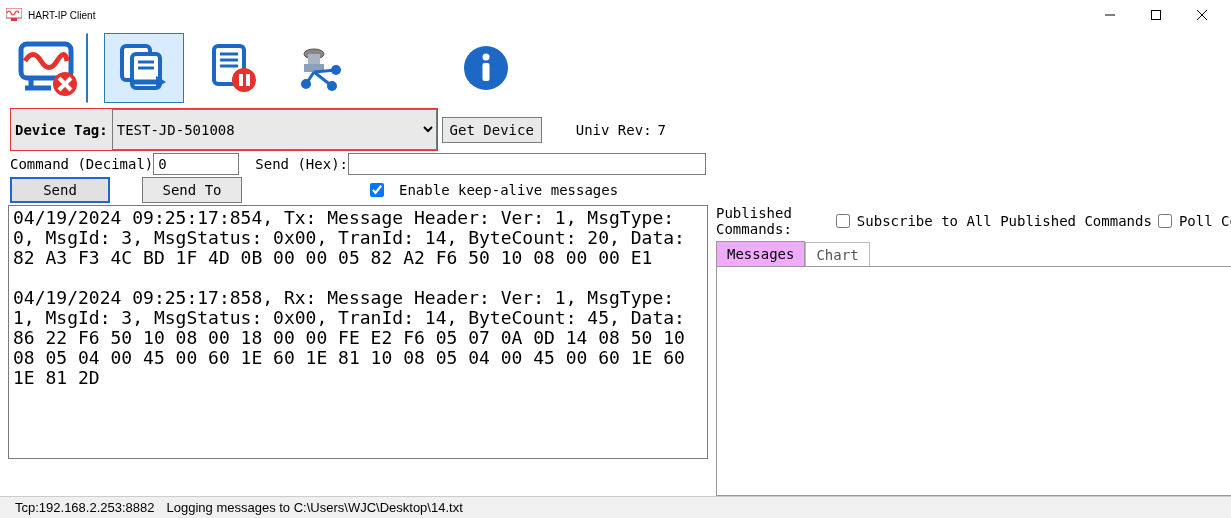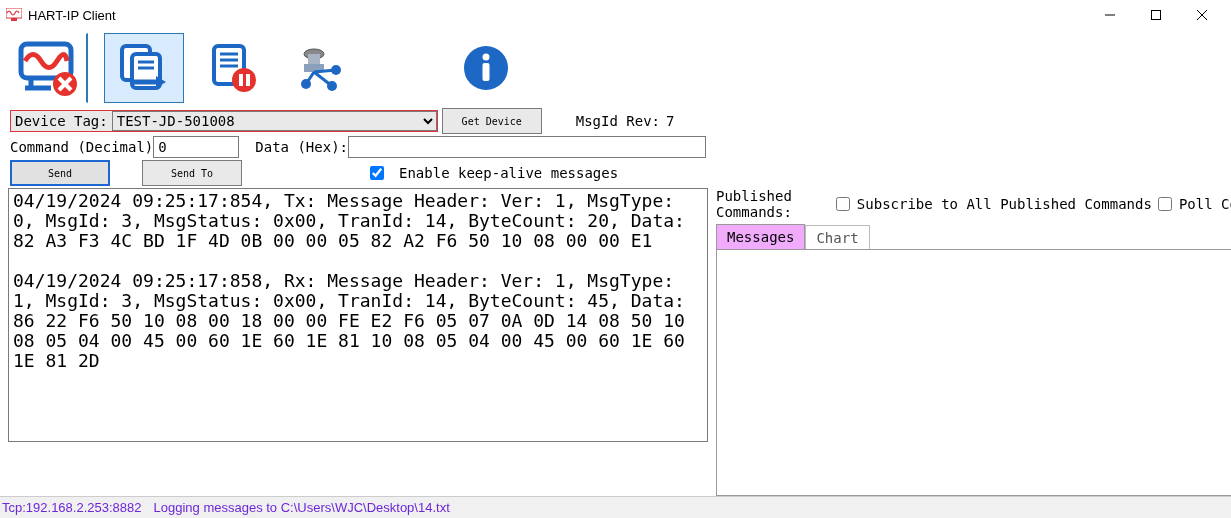--- a/index.html
+++ b/index.html
@@ -16,21 +16,21 @@
     flex-direction: column;
   }
   .titlebar {
     height: 30px;
     display: flex;
     align-items: center;
     padding: 0 6px;
     background: #fff;
   }
   .titlebar .app-icon { margin-right: 6px; display:inline-flex;}
-  .titlebar .title { flex: 0 0 auto; font-size: 13px; color:#000;}
+  .titlebar .title { flex: 0 0 auto; font-size: 10px; color:#000;}
   .titlebar .spacer { flex: 1; }
   .win-btns { display: flex; gap: 0; }
   .win-btn {
     width: 46px; height: 30px;
     display: flex; align-items: center; justify-content: center;
     color: #000;
   }
   .toolbar {
     display: flex;
     align-items: center;
@@ -61,33 +61,33 @@
   }
   .row { display: flex; align-items: center; margin-bottom: 2px; }
   .device-row {}
   .lbl { white-space: nowrap; }
   .device-tag-wrap {
     display:flex;align-items:center;
     border:1.5px solid #d9363e;
     background:#e9e9e9;
     margin-right:4px;
   }
-  .device-tag-wrap .lbl { padding: 0 4px; background:#e9e9e9;}
+  .device-tag-wrap .lbl { padding: 0 4px; background:#e9e9e9;font-weight:bold;}
   select.device-select {
-    width: 325px; height: 20px;
+    width: 325px; height: 41px;
     font-family: inherit; font-size: 14px;
     background:#e9e9e9;
     border:1px solid #7a7a7a;
   }
   .btn {
     height: 26px;
     padding: 0 2px;
     background: #e9e9e9;
     border: 1px solid #7a7a7a;
-    font-family: inherit; font-size: 10px;
+    font-family: inherit; font-size: 14px;
     min-width:100px;
     text-align:center;
   }
   .btn.primary {
     border: 2px solid #1e66d0;
     background:#e1e1e1;
     min-width: 100px;
   }
   input.text {
     height: 22px;
@@ -161,23 +161,23 @@
     position:absolute; right:2px; top:2px; bottom:2px; width:14px;
     background:#f0f0f0;
     display:flex; flex-direction:column; align-items:center; justify-content:flex-start;
   }
   .scroll-arrow { font-size:9px; color:#666; height:14px; display:flex;align-items:center;}
   .statusbar {
     height: 22px;
     background: #f0f0f0;
     border-top:1px solid #ccc;
     display:flex; align-items:center;
-    padding: 0 2px;
+    padding: 0 15px;
     font-size: 13px;
-    color:#6d28d9;
+    color:#000000;
     font-family: "Segoe UI", Tahoma, sans-serif;
     gap:12px;
   }
 </style>
 </head>
 <body>
 
 <div class="titlebar">
   <span class="app-icon">
     <svg width="16" height="14" viewBox="0 0 16 14">
@@ -267,27 +267,27 @@
 
 <div class="form-area">
   <div class="row device-row">
     <div class="device-tag-wrap">
       <span class="lbl">Device Tag:</span>
       <select class="device-select">
         <option>TEST-JD-501008</option>
       </select>
     </div>
     <button class="btn">Get Device</button>
-    <span class="lbl univ">MsgId Rev:</span>
+    <span class="lbl univ">Univ Rev:</span>
     <span style="margin-left:6px">7</span>
   </div>
   <div class="row cmd-row">
     <span class="lbl">Command (Decimal)</span>
     <input class="text" style="width: 86px;" value="0">
-    <span class="lbl" style="margin-left:16px">Data (Hex):</span>
+    <span class="lbl" style="margin-left:16px">Send (Hex):</span>
     <input class="text" style="width: 358px;" value="">
   </div>
   <div class="row action-row">
     <button class="btn primary">Send</button>
     <span class="gap"></span>
     <button class="btn">Send To</button>
     <label class="kalive">
       <input type="checkbox" checked="" style="">
       <span>Enable keep-alive messages</span>
     </label>

